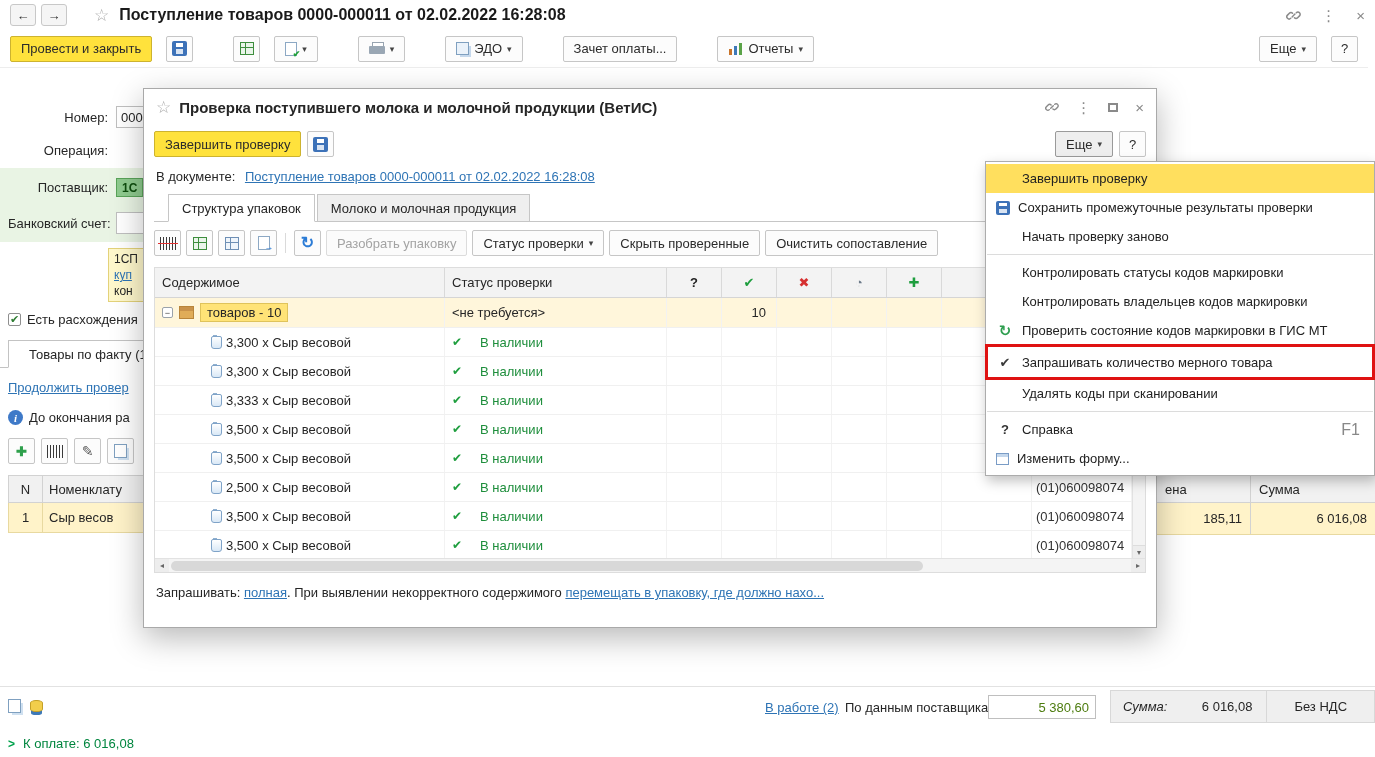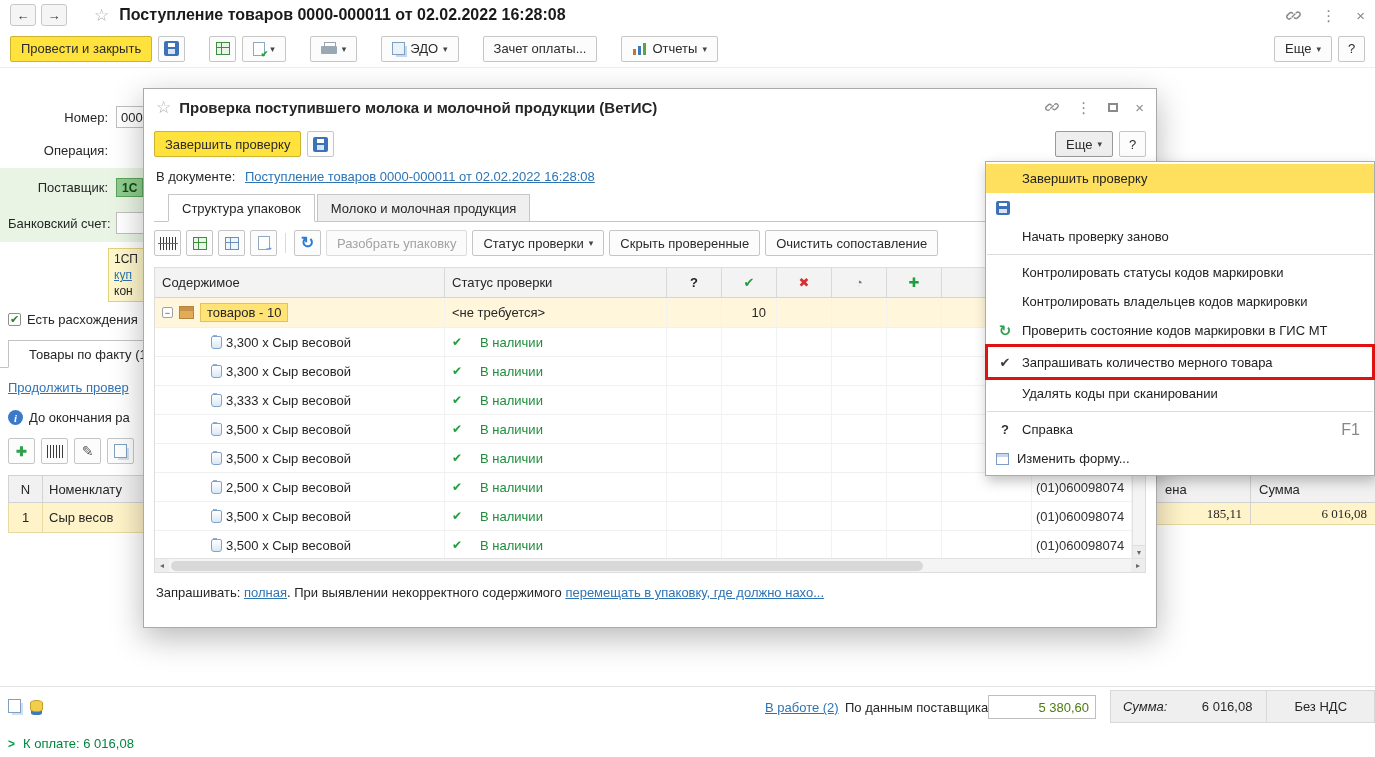--- a/index.html
+++ b/index.html
@@ -9,21 +9,21 @@
 
   
   .main-titlebar{position:absolute;top:0;left:0;right:0;height:30px;display:flex;align-items:center;padding:0 10px;background:#FFF;}
   .nav-btn{width:26px;height:22px;display:inline-flex;align-items:center;justify-content:center;background:#F5F5F5;border:1px solid #C8C8C8;border-radius:3px;margin-right:5px;font-size:13px;color:#333;cursor:pointer;}
   .star-ico{color:#ADADAD;font-size:17px;margin:0 10px 0 22px;}
   .main-title{font-size:16px;font-weight:bold;color:#1A1A1A;white-space:nowrap;}
   .titlebar-right{margin-left:auto;display:flex;align-items:center;gap:20px;color:#8A8A8A;}
   .tb-ico{cursor:pointer;font-size:15px;line-height:1;display:inline-flex;align-items:center;}
 
   
-  .main-toolbar{position:absolute;top:30px;left:0;right:0;height:38px;display:flex;align-items:center;padding:0 10px;gap:6px;border-bottom:1px solid #EDEDED;background:#FFF;}
+  .main-toolbar{position:absolute;top:30px;left:0;right:7px;height:38px;display:flex;align-items:center;padding:0 10px;gap:14px;border-bottom:1px solid #EDEDED;background:#FFF;}
   .btn{display:inline-flex;align-items:center;gap:5px;height:26px;padding:0 10px;background:#FCFCFC;border:1px solid #C6C6C6;border-radius:2px;font-size:13px;color:#2B2B2B;cursor:pointer;white-space:nowrap;}
   .btn.icon-btn{width:27px;padding:0;justify-content:center;}
   .btn.primary{background:#FFE23C;border-color:#CDB32F;}
   .btn.open{background:#EEEEEE;border-color:#9A9A9A;}
   .btn.disabled{color:#A3A3A3;border-color:#DCDCDC;background:#FBFBFB;cursor:default;}
   .caret{font-size:9px;color:#444;}
   .gap{width:12px;flex:0 0 auto;}
   .spacer{flex:1;}
   .vsep{width:1px;height:20px;background:#DADADA;margin:0 3px;flex:0 0 auto;}
 
@@ -73,21 +73,21 @@
   .mini-grid{position:absolute;left:8px;top:475px;width:290px;}
   .mg-head{display:flex;height:28px;background:#F1F1F1;border:1px solid #D2D2D2;}
   .mg-n{width:34px;border-right:1px solid #D2D2D2;display:flex;align-items:center;justify-content:center;}
   .mg-name{flex:1;display:flex;align-items:center;padding:0 6px;white-space:nowrap;overflow:hidden;}
   .mg-row{display:flex;height:30px;background:#FFF3C9;border:1px solid #E8D9A0;border-top:none;}
   .mg-row .mg-n{border-right:1px solid #E8D9A0;}
   .right-grid{position:absolute;left:1157px;top:475px;width:218px;}
   .rg-head{display:flex;height:28px;background:#F1F1F1;border-top:1px solid #D2D2D2;border-bottom:1px solid #D2D2D2;}
   .rg-c1{width:94px;border-right:1px solid #D2D2D2;display:flex;align-items:center;padding:0 8px;overflow:hidden;}
   .rg-c2{flex:1;display:flex;align-items:center;padding:0 8px;overflow:hidden;}
-  .rg-row{display:flex;height:22px;background:#FFF3C9;border-bottom:1px solid #E8D9A0;font-family:Liberation Serif, serif;}
+  .rg-row{display:flex;height:32px;background:#FFF3C9;border-bottom:1px solid #E8D9A0;}
   .rg-row .rg-c1,.rg-row .rg-c2{justify-content:flex-end;}
 
   
   .bottom-divider{position:absolute;left:0;right:0;top:686px;border-top:1px solid #E2E2E2;}
   .footer-bar{position:absolute;left:0;right:0;top:687px;height:42px;}
   .f-ico1{position:absolute;left:8px;top:12px;}
   .f-ico2{position:absolute;left:30px;top:13px;}
   .inwork-link{position:absolute;left:765px;top:13px;white-space:nowrap;}
   .bysup-label{position:absolute;left:845px;top:13px;white-space:nowrap;}
   .bysup-input{position:absolute;left:988px;top:8px;width:108px;height:24px;border:1px solid #BFBFBF;text-align:right;padding:0 6px;font:inherit;color:#4d7c0f;}
@@ -616,20 +616,21 @@
     </div>
   </div>
 
   <div class="menu">
       <div class="menu-item highlight">
         <span class="mi-icon"></span>
         <span class="mi-label">Завершить проверку</span>
       </div>
       <div class="menu-item">
         <span class="mi-icon mi-save"></span>
+        <span class="mi-label">Сохранить промежуточные результаты проверки</span>
       </div>
       <div class="menu-item">
         <span class="mi-icon"></span>
         <span class="mi-label">Начать проверку заново</span>
       </div>
       <div class="menu-sep"></div>
       <div class="menu-item">
         <span class="mi-icon"></span>
         <span class="mi-label">Контролировать статусы кодов маркировки</span>
       </div>

